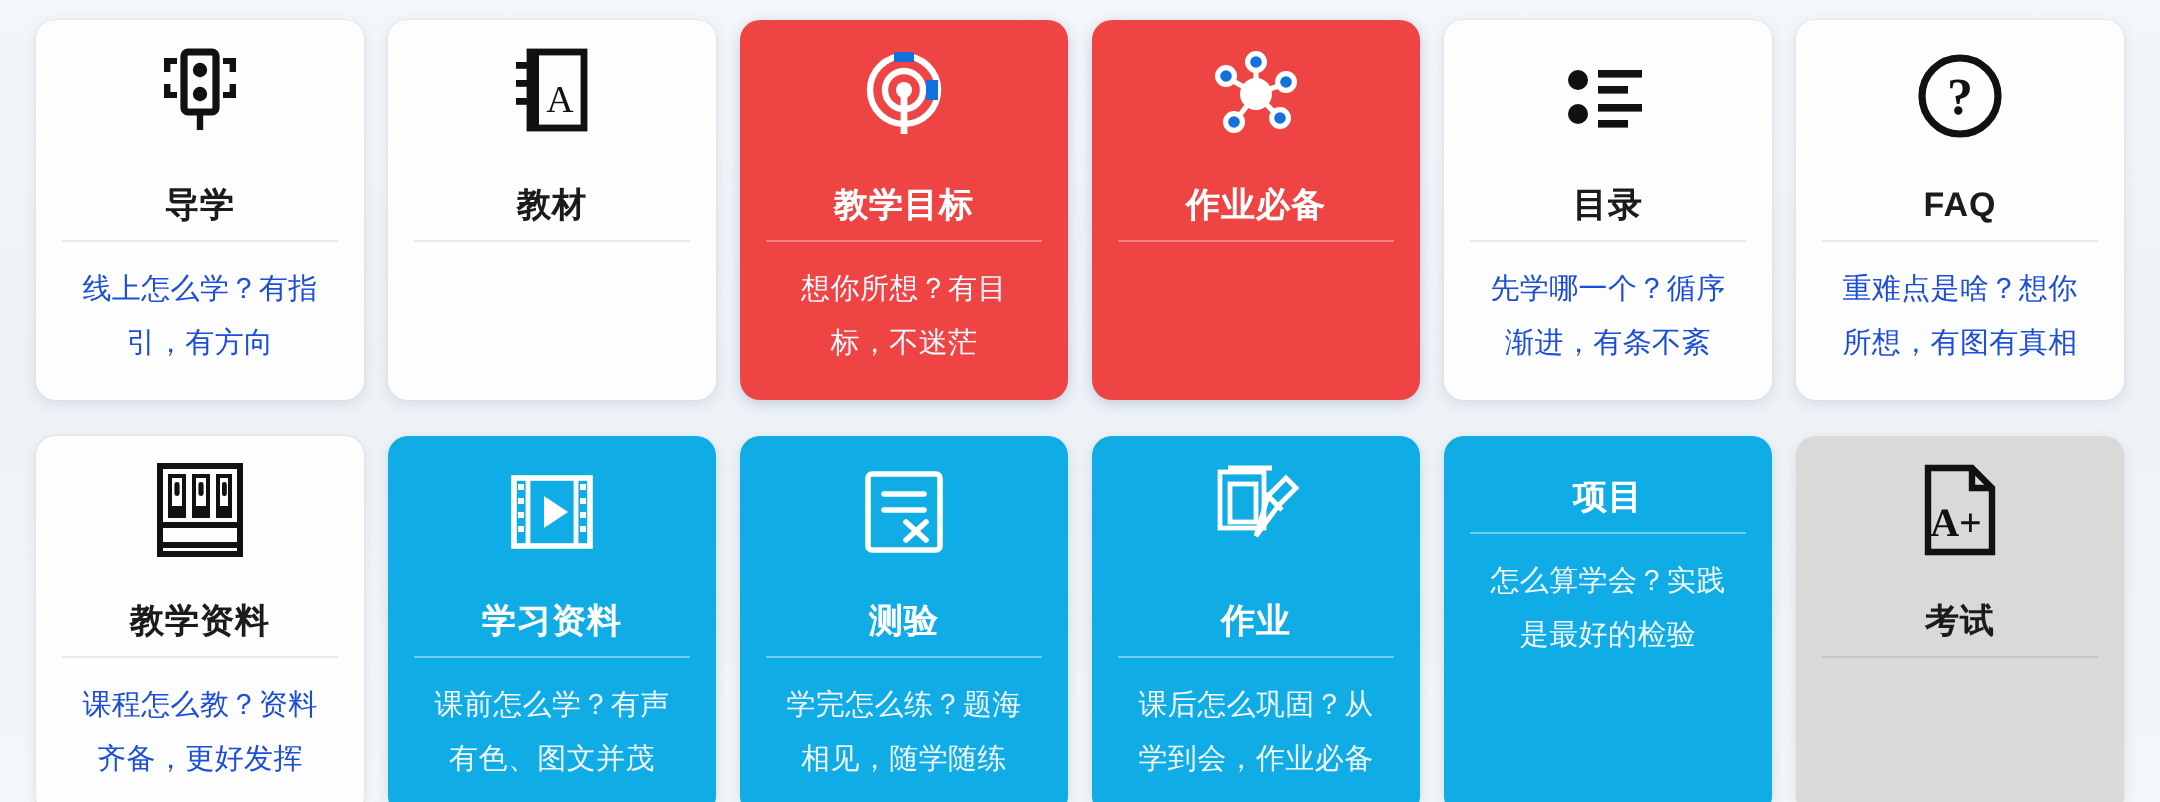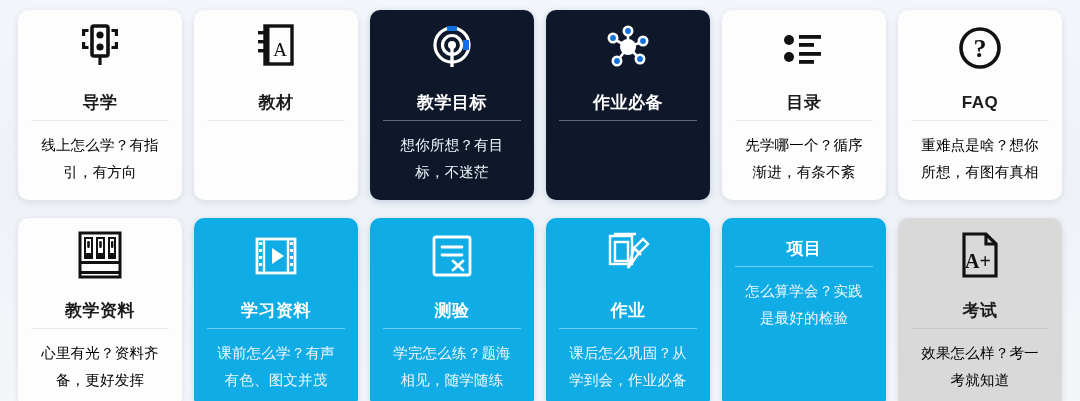--- a/index.html
+++ b/index.html
@@ -25,21 +25,21 @@
     display: flex;
     flex-direction: column;
     align-items: center;
     overflow: hidden;
     position: relative;
   }
   .card.light {
     background: #fdfdfd;
     box-shadow: 0 2px 7px rgba(60,80,110,0.13), 0 0 1px rgba(60,80,110,0.10);
   }
-  .card.blue  { background: #0f172a; box-shadow: 0 2px 7px rgba(20,60,120,0.20); }
+  .card.blue  { background: #ef4444; box-shadow: 0 2px 7px rgba(20,60,120,0.20); }
   .card.cyan  { background: #10ace6; box-shadow: 0 2px 7px rgba(20,90,140,0.18); }
   .card.gray  { background: #d9d9d9; box-shadow: 0 2px 7px rgba(60,70,90,0.14); }
 
   .icon-wrap {
     height: 62px;
     display: flex; align-items: flex-end; justify-content: center;
     padding-top: 8px;
   }
   .icon-wrap svg { display: block; }
 
@@ -63,21 +63,21 @@
 
   .desc {
     font-size: 14.5px;
     line-height: 1.85;
     text-align: center;
     padding: 11px 16px 0 16px;
     letter-spacing: 0.2px;
   }
 
   .card.light .title, .card.gray .title { color: #1b1b1b; }
-  .card.light .desc,  .card.gray .desc  { color: #000000; }
+  .card.light .desc,  .card.gray .desc  { color: #1d4ed8; }
   .card.blue .title, .card.cyan .title { color: #ffffff; }
   .card.blue .desc,  .card.cyan .desc  { color: #f2f8ff; }
 
   .code-text {
     font-size: 9px;
     font-family: "Liberation Sans", sans-serif;
     fill: #ffffff;
   }
 </style>
 </head>
@@ -216,21 +216,21 @@
         </g>
         <g fill="#111">
           <rect x="10.2" y="11" width="2.6" height="7" rx="1.2"></rect>
           <rect x="22.2" y="11" width="2.6" height="7" rx="1.2"></rect>
           <rect x="34" y="11" width="2.4" height="7" rx="1.1"></rect>
         </g>
       </svg>
     </div>
     <div class="title">教学资料</div>
     <hr class="divider">
-    <div class="desc">心里有光？资料齐备，更好发挥</div>
+    <div class="desc">课程怎么教？资料齐备，更好发挥</div>
   </div>
 
   <div class="card cyan">
     <div class="icon-wrap">
       <svg width="48" height="48" viewBox="0 0 48 48">
         <rect x="5" y="7" width="38" height="34" fill="none" stroke="#fff" stroke-width="2.8"></rect>
         <line x1="12" y1="7" x2="12" y2="41" stroke="#fff" stroke-width="2.4"></line>
         <line x1="36" y1="7" x2="36" y2="41" stroke="#fff" stroke-width="2.4"></line>
         <g fill="#fff">
           <rect x="7" y="10" width="3" height="3"></rect>
@@ -294,16 +294,15 @@
   <div class="card gray">
     <div class="icon-wrap">
       <svg width="44" height="50" viewBox="0 0 44 50">
         <path d="M6 4 H28 L38 14 V46 H6 Z" fill="none" stroke="#111" stroke-width="3.2" stroke-linejoin="miter"></path>
         <path d="M28 4 V14 H38" fill="none" stroke="#111" stroke-width="3.2"></path>
         <text x="20" y="38" font-family="Liberation Serif, serif" font-size="20" font-weight="bold" text-anchor="middle" fill="#111">A+</text>
       </svg>
     </div>
     <div class="title">考试</div>
     <hr class="divider">
-    <div class="desc">效果怎么样？考一考就知道</div>
   </div>
 
 </div>
 
 </body></html>

